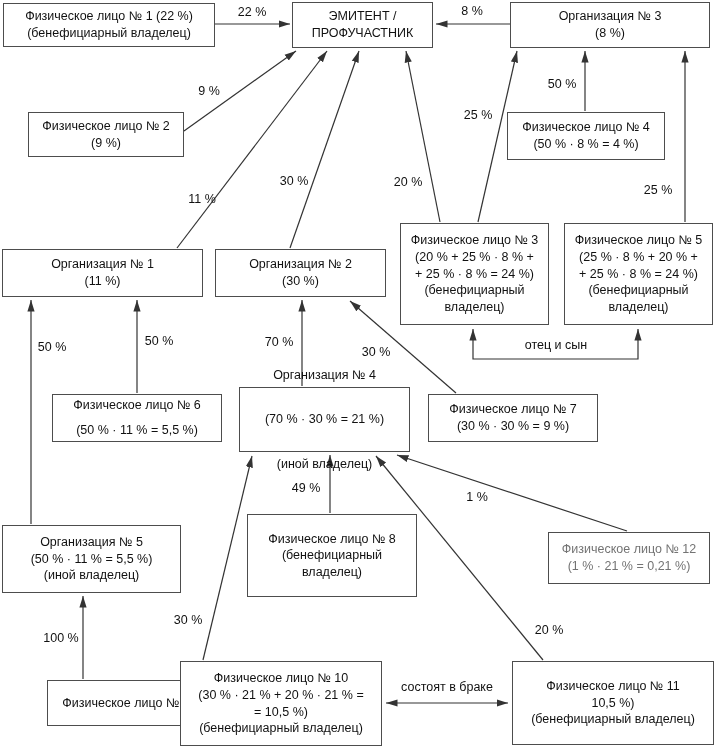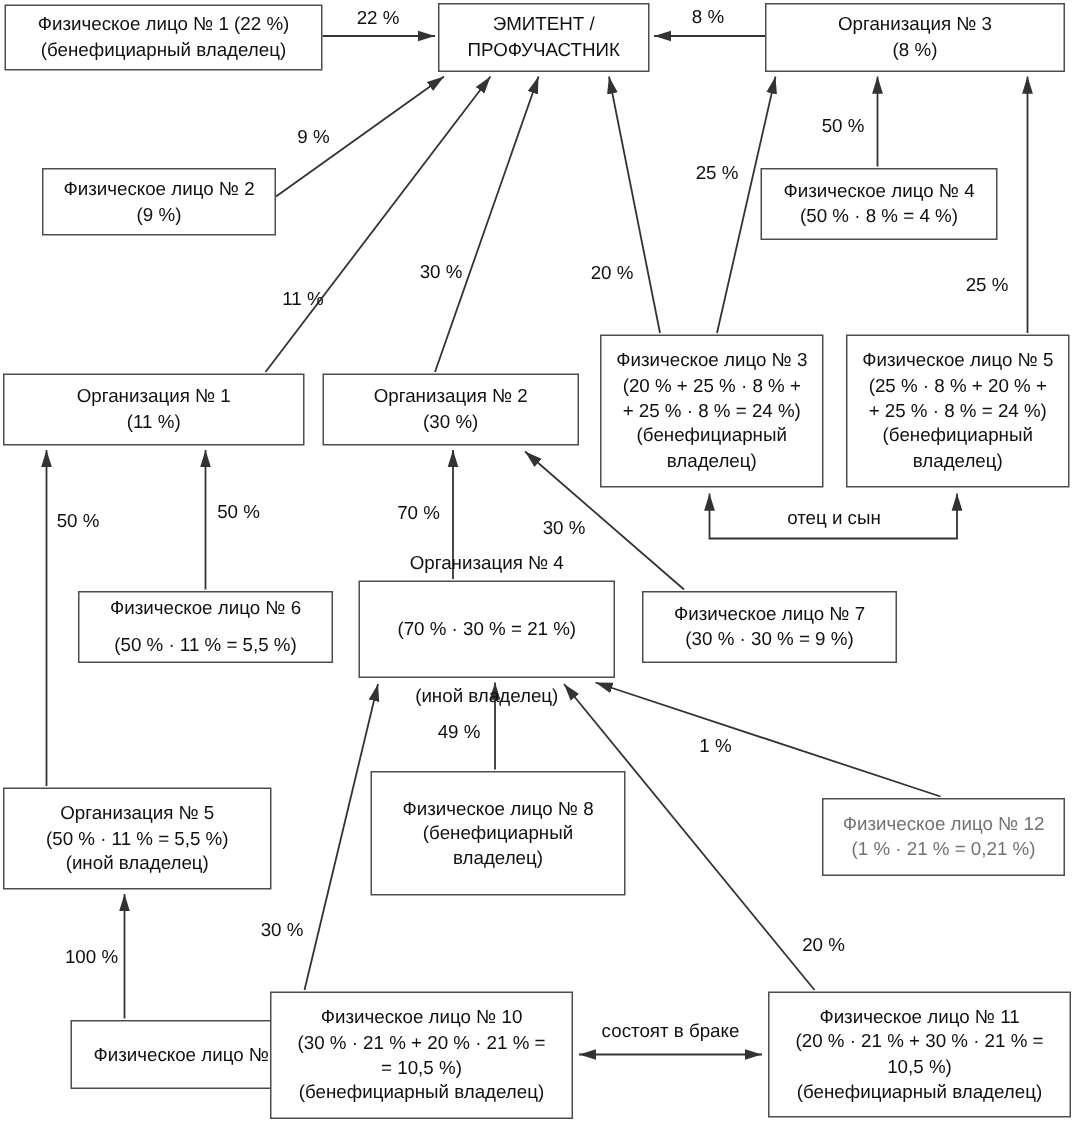--- a/index.html
+++ b/index.html
@@ -123,21 +123,20 @@
         <div class="node-line">Физическое лицо № 9</div>
       </div>
       <div class="node" style="left: 180px; top: 661px; width: 202px; height: 85px; border-color: rgb(77, 77, 77); color: rgb(17, 17, 17);">
         <div class="node-line">Физическое лицо № 10</div>
         <div class="node-line">(30 % · 21 % + 20 % · 21 % =</div>
         <div class="node-line">= 10,5 %)</div>
         <div class="node-line">(бенефициарный владелец)</div>
       </div>
       <div class="node" style="left: 512px; top: 661px; width: 202px; height: 84px; border-color: rgb(77, 77, 77); color: rgb(17, 17, 17);">
         <div class="node-line">Физическое лицо № 11</div>
-        <div class="node-line">(20 % · 21 % + 30 % · 21 % =</div>
         <div class="node-line">10,5 %)</div>
         <div class="node-line">(бенефициарный владелец)</div>
       </div>
     </div>
   <div id="labels">
       <div class="edge-label" style="left: 252px; top: 12px; color: rgb(17, 17, 17);">22 %</div>
       <div class="edge-label" style="left: 472px; top: 11px; color: rgb(17, 17, 17);">8 %</div>
       <div class="edge-label" style="left: 209px; top: 91px; color: rgb(17, 17, 17);">9 %</div>
       <div class="edge-label" style="left: 202px; top: 180px; color: rgb(17, 17, 17); margin-top: 19px;">11 %</div>
       <div class="edge-label" style="left: 294px; top: 181px; color: rgb(17, 17, 17);">30 %</div>

